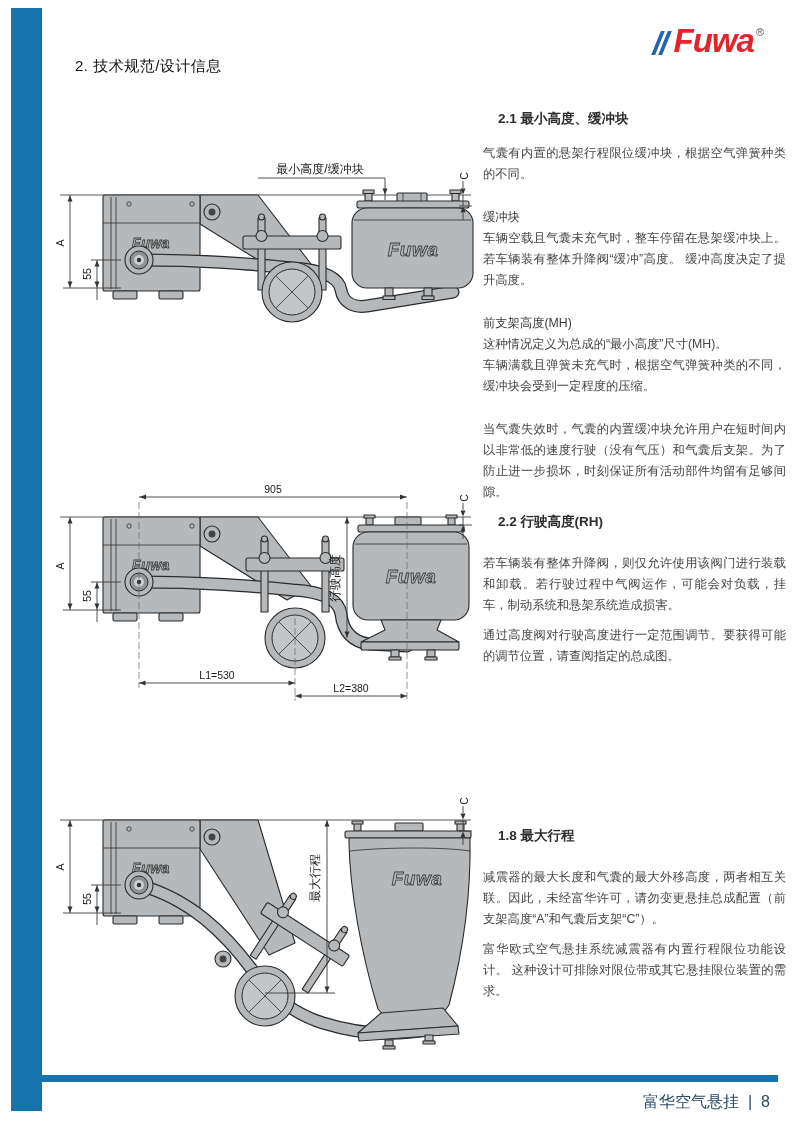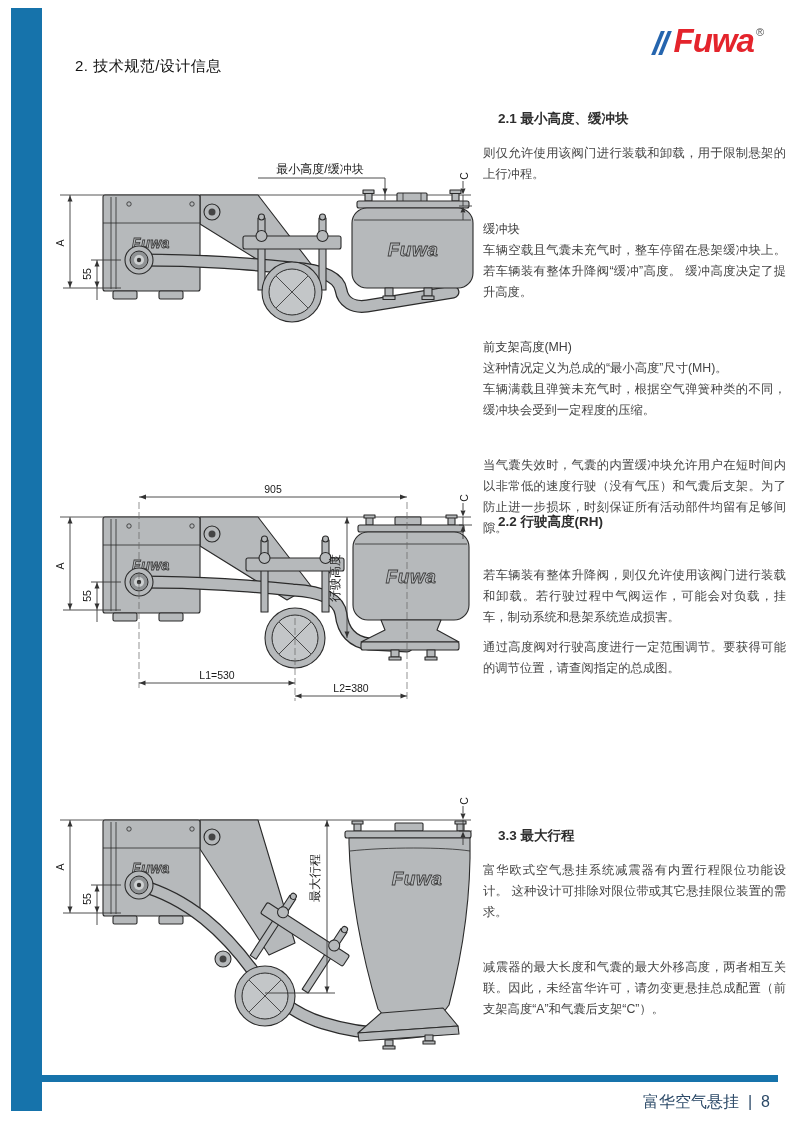--- a/index.html
+++ b/index.html
@@ -10,21 +10,21 @@
   .header-title{position:absolute;left:60px;top:57px;font-size:15px;font-weight:normal;color:#141414;letter-spacing:.5px;margin-left:15px;}
   
   .logo{position:absolute;top:24px;right:30px;display:flex;align-items:flex-start;}
   .logo .stripes{display:flex;margin-top:7px;margin-right:4px;}
   .logo .stripe{width:4px;height:24px;background:#2565ae;transform:skewX(-22deg);margin-right:3px;}
   .logo-text{color:#e4242c;font-size:33px;font-weight:bold;font-style:italic;line-height:34px;letter-spacing:-1px;}
   .logo-reg{color:#555;font-size:11px;margin-left:2px;margin-top:2px;}
   
   .sec{position:absolute;left:483px;width:303px;}
   .sec h3{font-size:13.5px;font-weight:bold;color:#2d2d2d;margin:15px;}
-  .sec .block{margin-top:34px;}
+  .sec .block{margin-top:22px;}
   .sec .block.first{margin-top:9px;}
   .sec p{margin:0;font-size:12.3px;line-height:21px;color:#454545;text-align:justify;}
   .sec p.bh{color:#3b3b3b;}
   
   .footer-text{position:absolute;top:1092px;right:24px;font-size:16px;color:#2c4a68;}
   .footer-text .sep{margin:0 9px;}
   
   .diagram{position:absolute;}
   .d1{left:55px;top:148px;}
   .d2{left:55px;top:478px;}
@@ -374,21 +374,21 @@
       <polygon class="arr" points="269.5,43.5 274.5,43.5 272,37.5"></polygon>
       <polygon class="arr" points="269.5,203.5 274.5,203.5 272,209.5"></polygon>
       <text class="cntxt" text-anchor="middle" transform="rotate(-90 264 95)" x="264" y="95">最大行程</text>
     </g>
   </svg>
   </div>
 
   <section class="sec" style="top:95px">
     <h3>2.1 最小高度、缓冲块</h3>
     <div class="block first">
-      <p>则仅允许使用该阀门进行装载和卸载，用于限制悬架的上行冲程。</p>
+      <p>气囊有内置的悬架行程限位缓冲块，根据空气弹簧种类的不同。</p>
     </div>
     <div class="block">
       <p class="bh">缓冲块</p>
       <p>车辆空载且气囊未充气时，整车停留在悬架缓冲块上。 若车辆装有整体升降阀“缓冲”高度。 缓冲高度决定了提升高度。</p>
     </div>
     <div class="block">
       <p class="bh">前支架高度(MH)</p>
       <p>这种情况定义为总成的“最小高度”尺寸(MH)。</p>
       <p>车辆满载且弹簧未充气时，根据空气弹簧种类的不同，缓冲块会受到一定程度的压缩。</p>
     </div>
@@ -401,26 +401,26 @@
     <h3>2.2 行驶高度(RH)</h3>
     <div class="block">
       <p>若车辆装有整体升降阀，则仅允许使用该阀门进行装载和卸载。若行驶过程中气阀运作，可能会对负载，挂车，制动系统和悬架系统造成损害。</p>
     </div>
     <div class="block first">
       <p>通过高度阀对行驶高度进行一定范围调节。要获得可能的调节位置，请查阅指定的总成图。</p>
     </div>
   </section>
 
   <section class="sec" style="top:812px">
-    <h3>3.3 最大行程</h3>
+    <h3>1.8 最大行程</h3>
+    <div class="block">
+      <p>减震器的最大长度和气囊的最大外移高度，两者相互关联。因此，未经富华许可，请勿变更悬挂总成配置（前支架高度“A”和气囊后支架“C”）。</p>
+    </div>
     <div class="block first">
       <p>富华欧式空气悬挂系统减震器有内置行程限位功能设计。 这种设计可排除对限位带或其它悬挂限位装置的需求。</p>
-    </div>
-    <div class="block">
-      <p>减震器的最大长度和气囊的最大外移高度，两者相互关联。因此，未经富华许可，请勿变更悬挂总成配置（前支架高度“A”和气囊后支架“C”）。</p>
     </div>
   </section>
 
   <div class="footer-bar"></div>
   <div class="footer-text">
     <span>富华空气悬挂</span><span class="sep">|</span><span>8</span>
   </div>
 
 </div>
 

